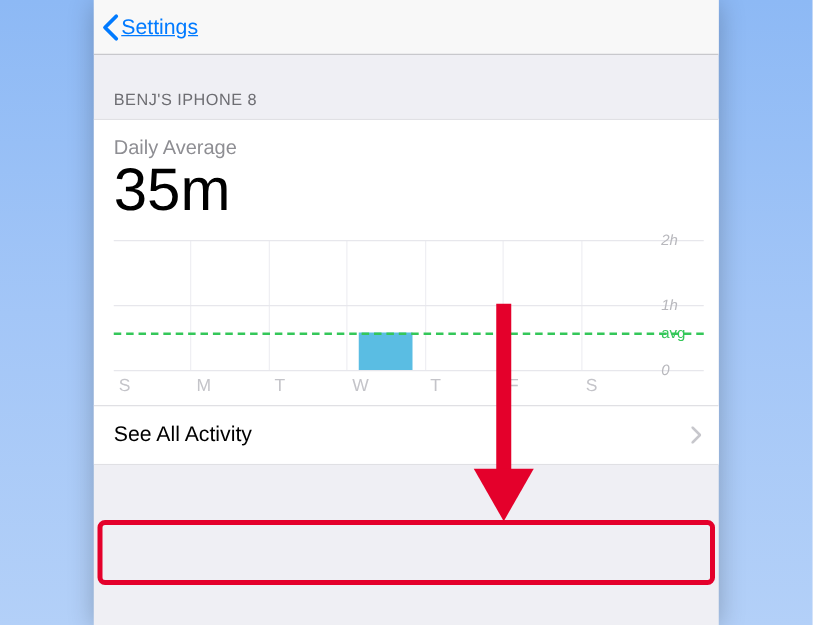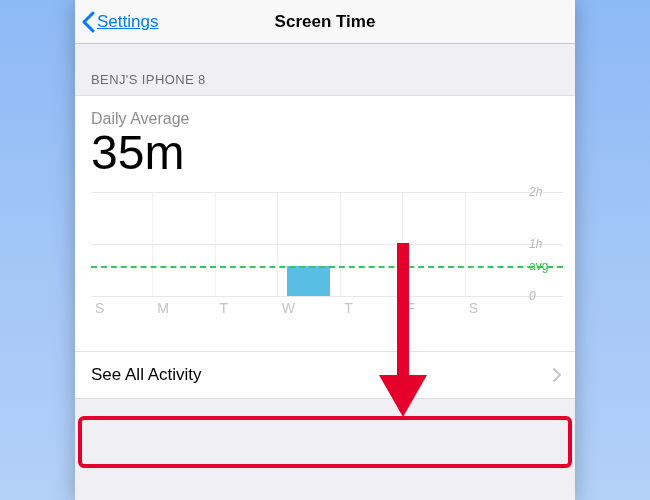--- a/index.html
+++ b/index.html
@@ -169,21 +169,20 @@
     }
     .row {
       display: flex;
       align-items: center;
       justify-content: space-between;
       padding: 13px 14px 13px 16px;
       border-top: 1px solid #e0e0e4;
       background: #fff;
       font-size: 17px;
       color: #000;
-      margin-top: 27px;
     }
     .chevron-right {
       width: 8px;
       height: 14px;
     }
     .highlight-box {
       position: absolute;
       border: 4px solid #e4002b;
       border-radius: 6px;
       pointer-events: none;
@@ -203,21 +202,20 @@
 
 <div class="device">
 
   <div class="navbar">
     <div class="back-btn">
       <svg class="chevron-left" viewBox="0 0 14 22">
         <polyline points="12,2 3,11 12,20" fill="none" stroke="#007aff" stroke-width="3" stroke-linecap="round" stroke-linejoin="round"></polyline>
       </svg>
       <span>Settings</span>
     </div>
-    <div class="nav-title">Screen Time</div>
   </div>
 
   <div class="section-header">BENJ'S IPHONE 8</div>
 
   <div class="card">
     <div class="daily-block">
       <div class="daily-label">Daily Average</div>
       <div class="daily-value">35m</div>
     </div>
 

